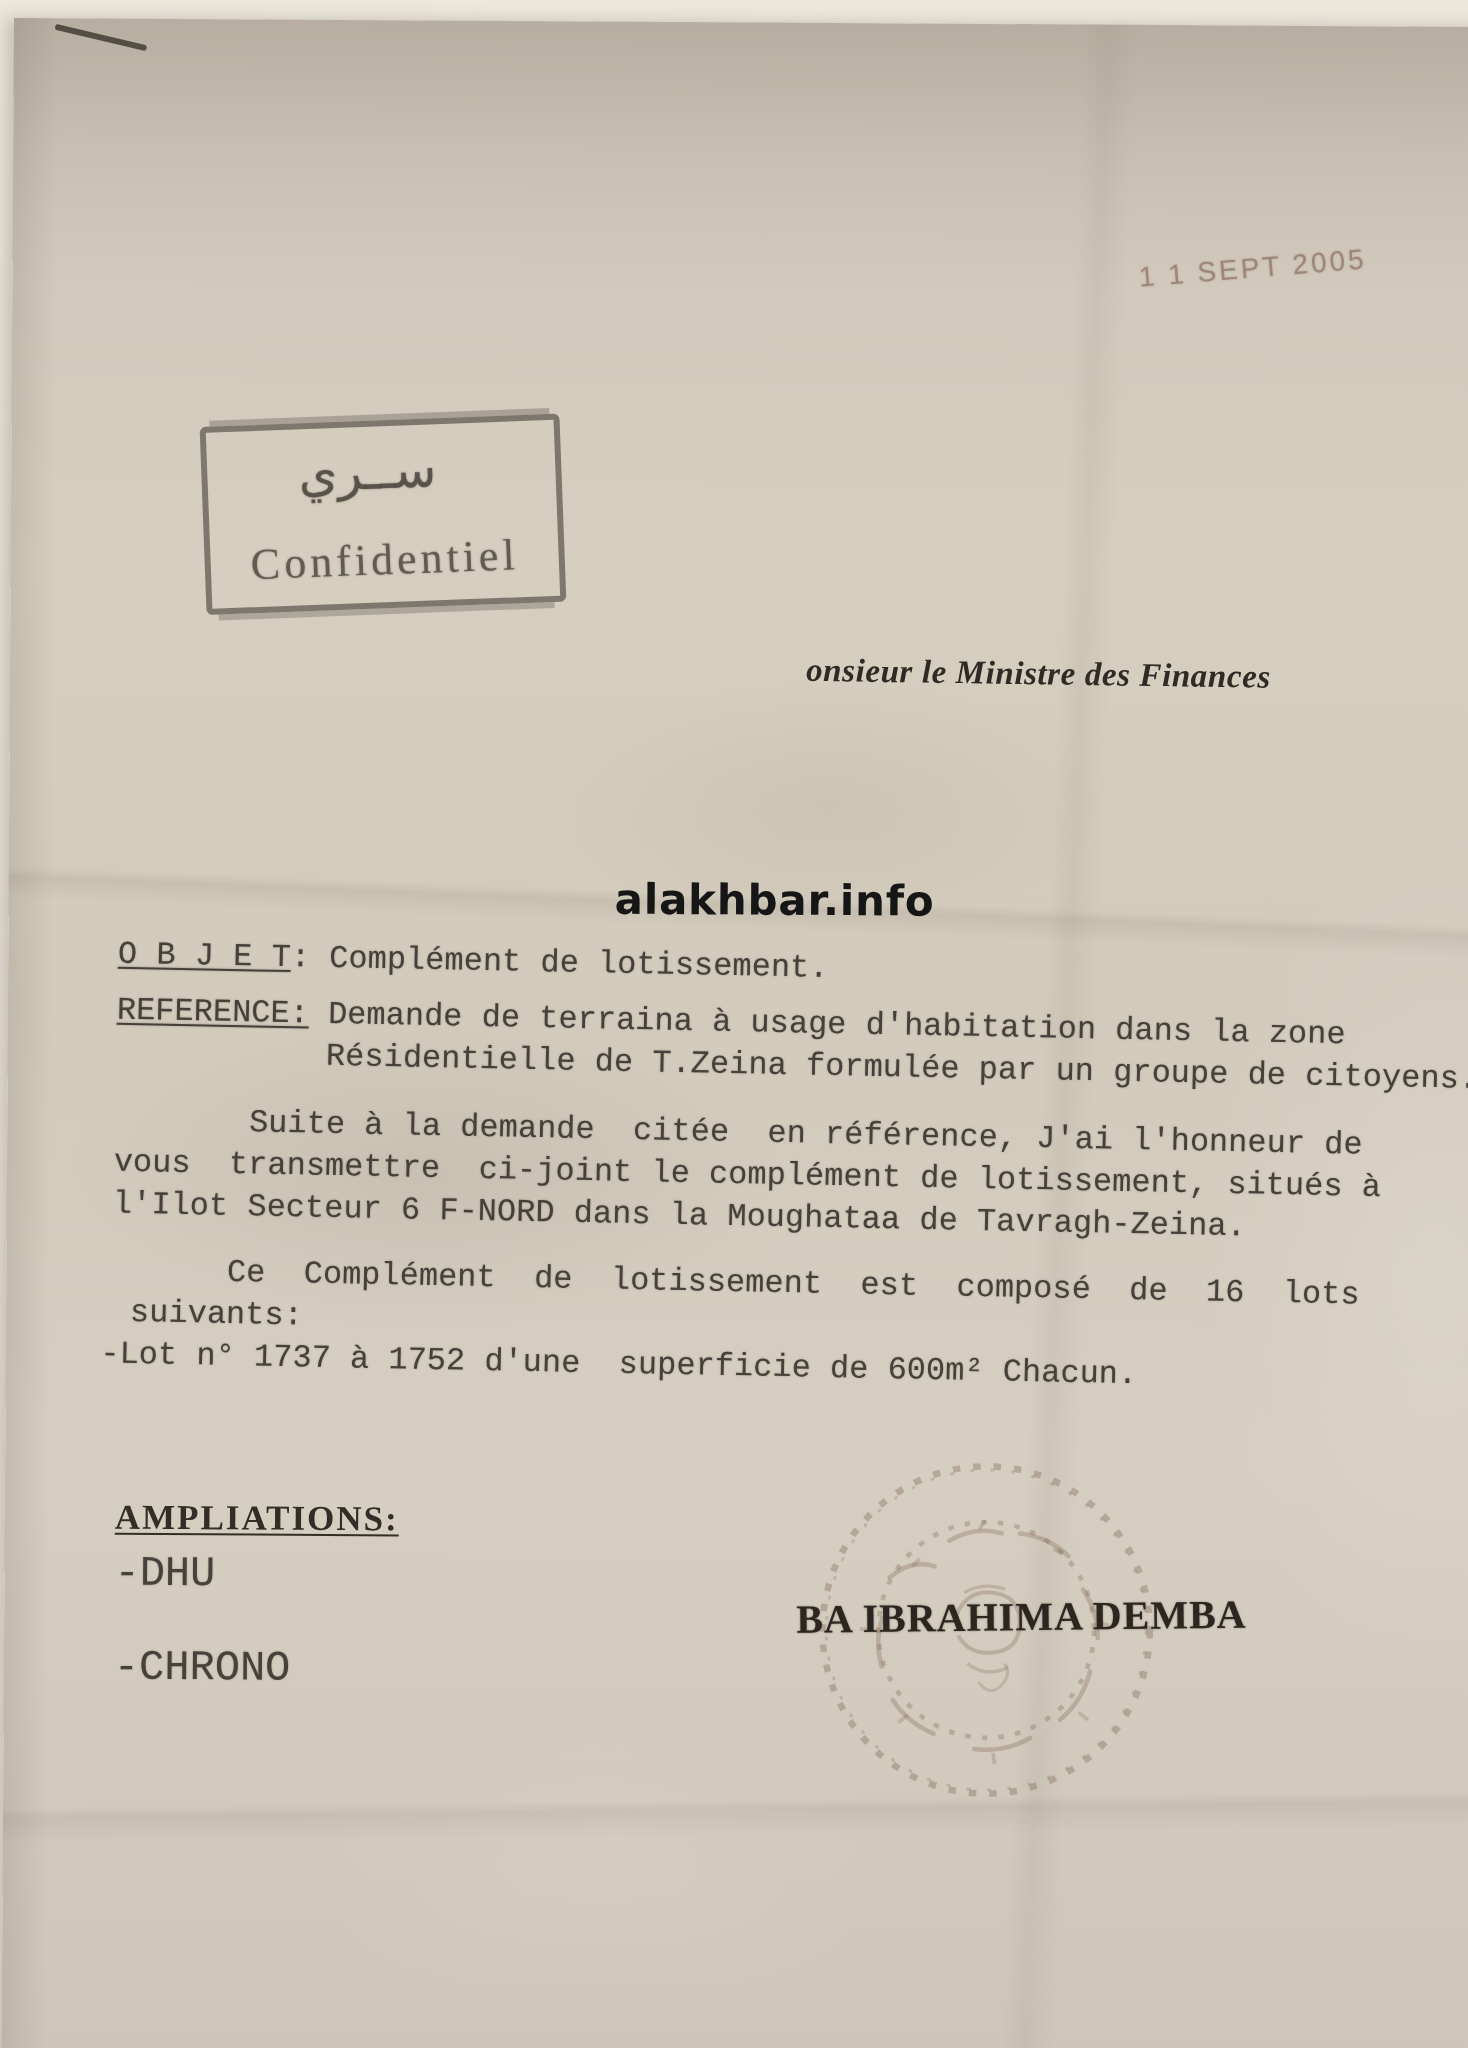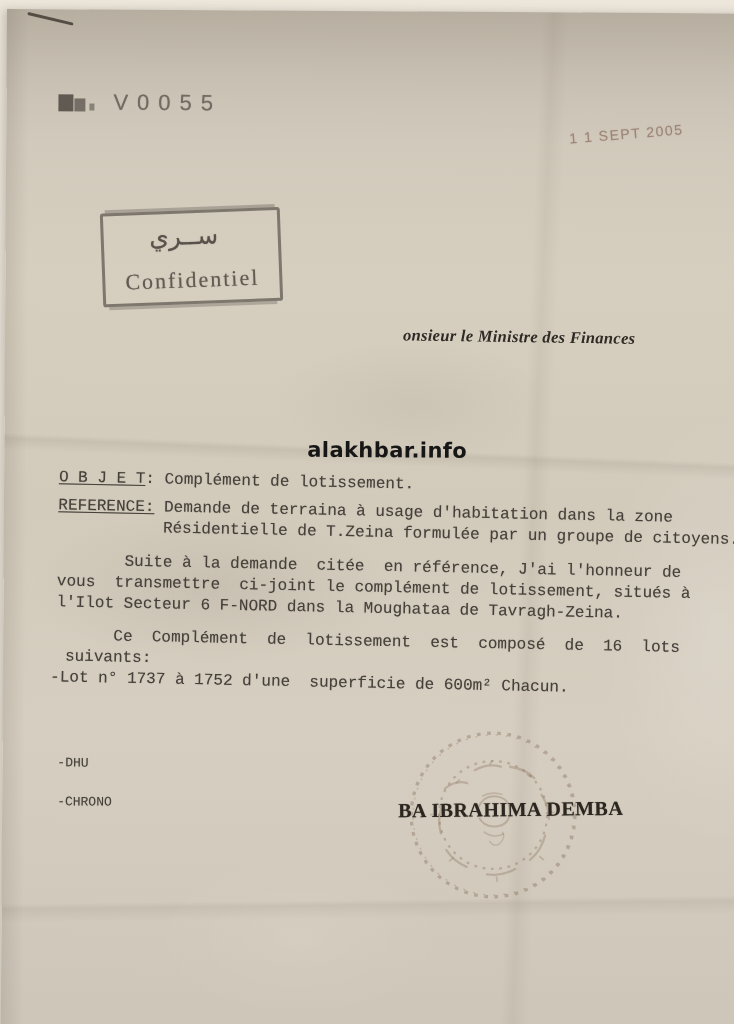--- a/index.html
+++ b/index.html
@@ -102,21 +102,21 @@
   .ind7{ text-indent:7ch; } .ind6{ text-indent:6ch; } .ind1{ text-indent:1ch; }
   .hang{ text-indent:-0.5ch; }
 
   
   .ampliations{ position:absolute; left:55px; top:739px; }
   .amp-label{
     font-family:"Liberation Serif", serif; font-weight:bold; font-size:17.5px;
     letter-spacing:1px; color:#322e27; text-decoration:underline; text-underline-offset:2px;
   }
   .amp-item{
-    font-family:"Liberation Mono","DejaVu Sans Mono", monospace; font-size:13px;
+    font-family:"Liberation Mono","DejaVu Sans Mono", monospace; font-size:21px;
     color:#46423b; white-space:pre; text-shadow:0 0 1px rgba(70,66,59,.35);
   }
   .amp-item.first{ margin-top:7px; }
   .amp-item.second{ margin-top:24px;font-family:Liberation Mono, monospace; }
 
   .seal{ position:absolute; left:398px; top:710px; width:186px; height:186px; opacity:.85; }
 
   .signature{
     position:absolute; left:396px; top:786px; transform:rotate(-1deg);
     font-family:"Liberation Serif", serif; font-weight:bold; font-size:20px;
@@ -125,24 +125,20 @@
   }
 </style>
 </head>
 <body>
 
 <div class="screenshot">
   <div class="paper">
 
     <div class="staple"></div>
 
-    <div class="reg-stamp">
-      <span class="reg-smudge"></span>
-      <span class="reg-num">V0055</span>
-    </div>
 
     <div class="date-stamp">1 1 SEPT 2005</div>
 
     <div class="conf-stamp">
       <div class="conf-ar">ســري</div>
       <div class="conf-fr">Confidentiel</div>
     </div>
 
     <div class="recipient">onsieur le Ministre des Finances</div>
 
@@ -163,20 +159,21 @@
       </div>
 
       <div class="para2">
         <div class="line ind6">Ce  Complément  de  lotissement  est  composé  de  16  lots</div>
         <div class="line ind1">suivants:</div>
         <div class="line hang">-Lot n° 1737 à 1752 d'une  superficie de 600m² Chacun.</div>
       </div>
     </div>
 
     <div class="ampliations">
+      <div class="amp-label">AMPLIATIONS:</div>
       <div class="amp-item first">-DHU</div>
       <div class="amp-item second">-CHRONO</div>
     </div>
 
     <svg class="seal" viewBox="0 0 200 200" xmlns="http://www.w3.org/2000/svg">
       <g fill="none" stroke="#7d6550">
         <circle cx="100" cy="100" r="88" stroke-width="3.5" stroke-dasharray="4 7" opacity="0.42"></circle>
         <circle cx="100" cy="100" r="86" stroke-width="1.5" stroke-dasharray="2 9" opacity="0.30"></circle>
         <circle cx="100" cy="100" r="58" stroke-width="2.5" stroke-dasharray="3 6" opacity="0.38"></circle>
         <path d="M48,72 q12,-10 24,-6 M80,52 q14,-8 28,-4 M118,48 q16,2 26,12 M152,78 q8,12 8,26 M156,122 q-4,16 -16,26 M124,158 q-14,8 -30,6 M72,156 q-14,-6 -22,-18 M44,120 q-4,-14 0,-26" stroke-width="2.5" opacity="0.35" stroke-linecap="round"></path>

